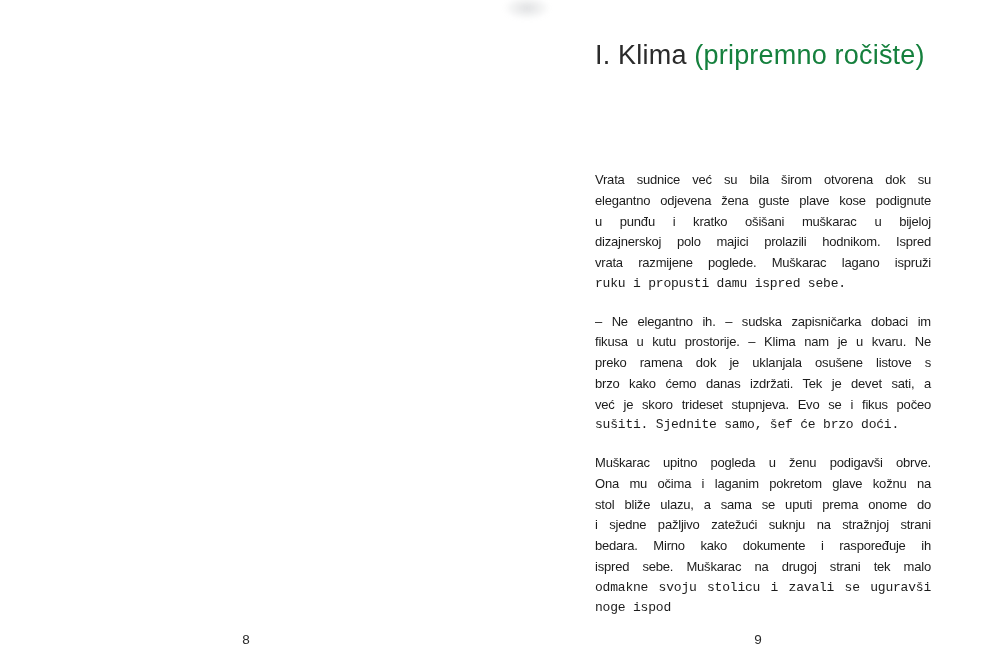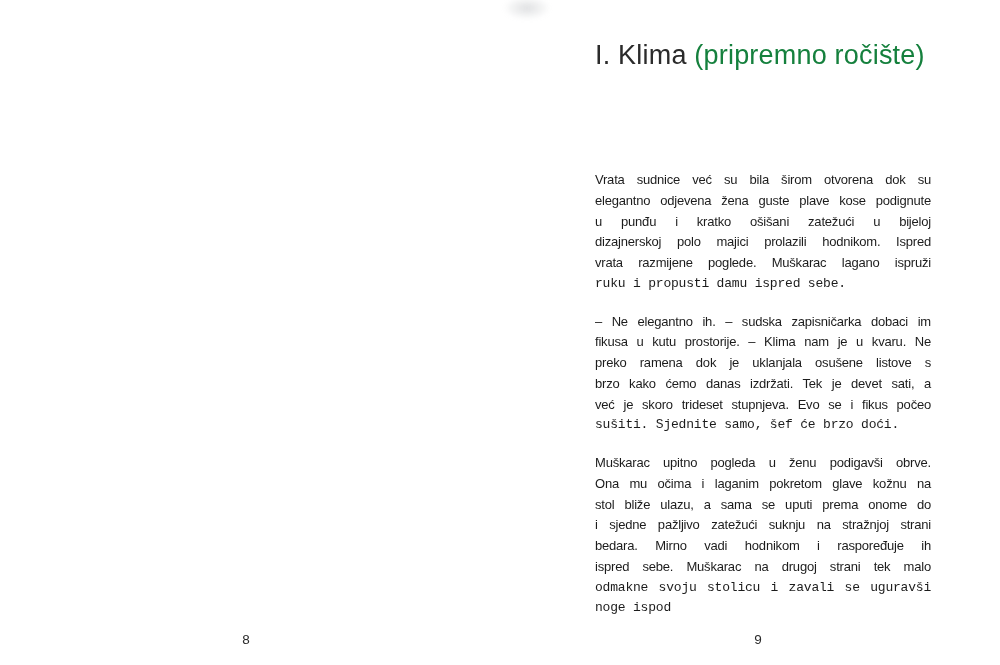--- a/index.html
+++ b/index.html
@@ -90,39 +90,39 @@
   <div class="page" id="page-right">
     <div class="chapter-heading">
       <span class="main">I. Klima </span>
       <span class="sub">(pripremno ročište)</span>
     </div>
 
     <div class="body-column">
         <div class="paragraph">
           <div class="line">Vrata sudnice već su bila širom otvorena dok su</div>
           <div class="line">elegantno odjevena žena guste plave kose podignute</div>
-          <div class="line">u punđu i kratko ošišani zatežući u bijeloj</div>
+          <div class="line">u punđu i kratko ošišani muškarac u bijeloj</div>
           <div class="line">dizajnerskoj polo majici prolazili hodnikom. Ispred</div>
           <div class="line">vrata razmijene poglede. Muškarac lagano ispruži</div>
           <div class="line line-last">ruku i propusti damu ispred sebe.</div>
         </div>
         <div class="paragraph">
           <div class="line">– Ne elegantno ih. – sudska zapisničarka dobaci im</div>
           <div class="line">fikusa u kutu prostorije. – Klima nam je u kvaru. Ne</div>
           <div class="line">preko ramena dok je uklanjala osušene listove s</div>
           <div class="line">brzo kako ćemo danas izdržati. Tek je devet sati, a</div>
           <div class="line">već je skoro trideset stupnjeva. Evo se i fikus počeo</div>
           <div class="line line-last">sušiti. Sjednite samo, šef će brzo doći.</div>
         </div>
         <div class="paragraph">
           <div class="line">Muškarac upitno pogleda u ženu podigavši obrve.</div>
           <div class="line">Ona mu očima i laganim pokretom glave kožnu na</div>
           <div class="line">stol bliže ulazu, a sama se uputi prema onome do</div>
           <div class="line">i sjedne pažljivo zatežući suknju na stražnjoj strani</div>
-          <div class="line">bedara. Mirno vadi hodnikom i raspoređuje ih</div>
+          <div class="line">bedara. Mirno kako dokumente i raspoređuje ih</div>
           <div class="line">ispred sebe. Muškarac na drugoj strani tek malo</div>
           <div class="line line-last">odmakne svoju stolicu i zavali se uguravši noge ispod</div>
         </div>
       </div>
 
     <div class="page-number">9</div>
   </div>
 </div>
 
 </body></html>

